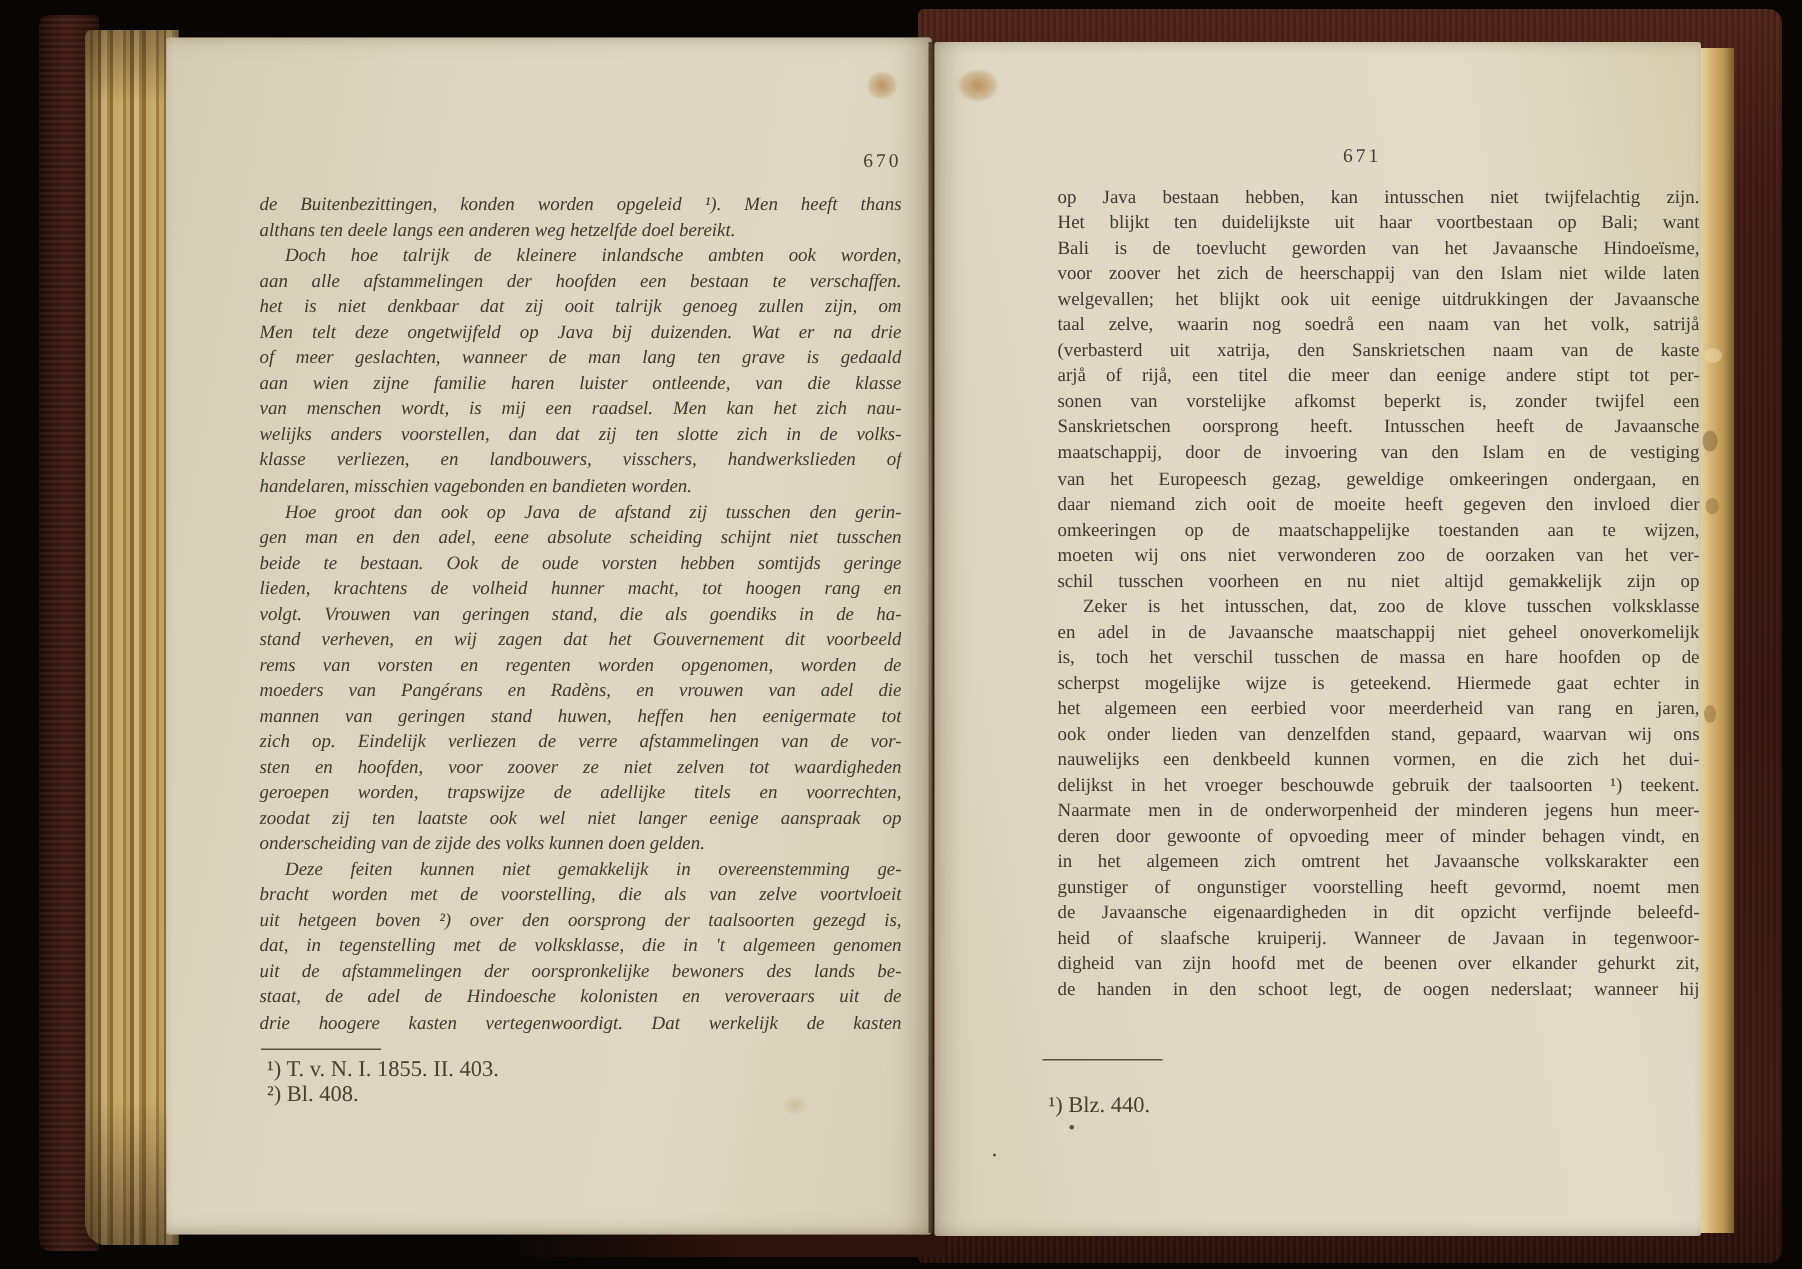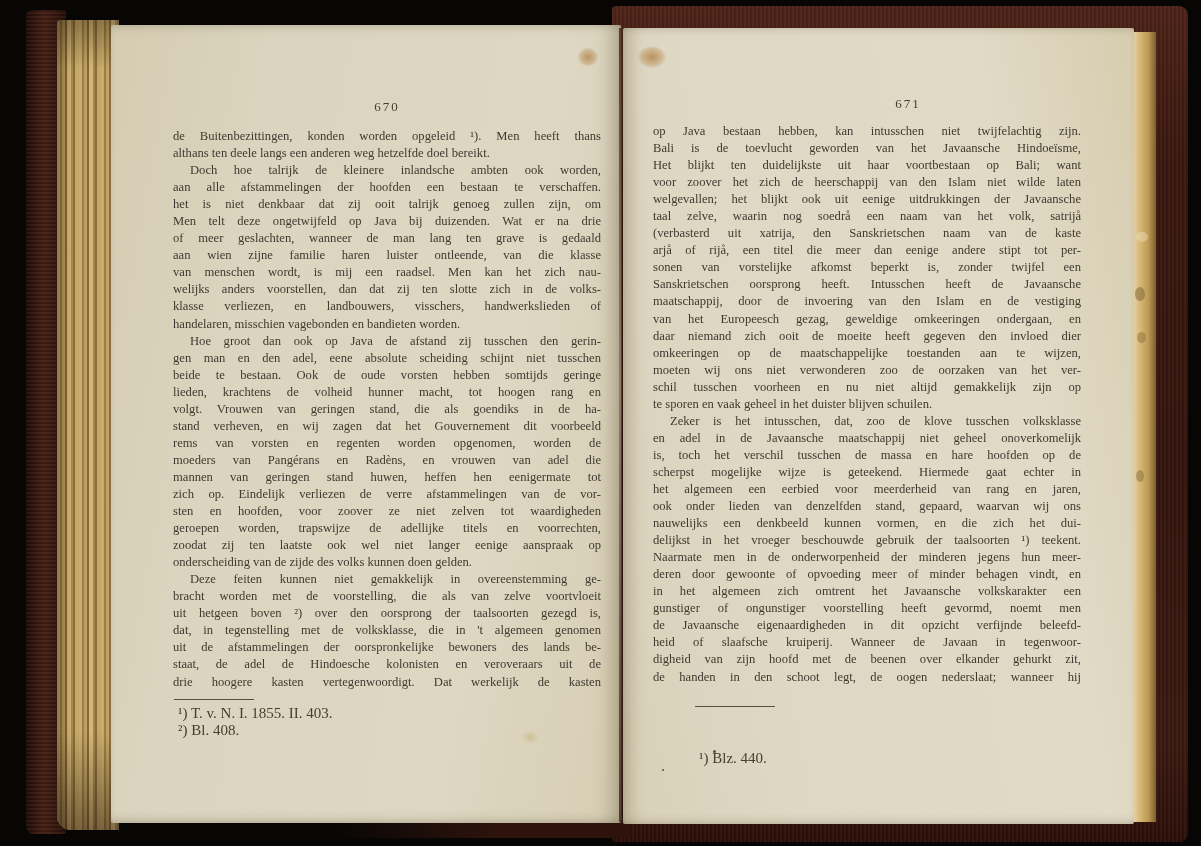--- a/index.html
+++ b/index.html
@@ -44,35 +44,35 @@
   .fox-a{left:574px;top:44px;width:28px;height:26px;
     background:radial-gradient(closest-side,rgba(165,105,35,.6),rgba(165,105,35,.25) 55%,rgba(165,105,35,0) 75%);}
   .fox-b{left:633px;top:42px;width:38px;height:30px;
     background:radial-gradient(closest-side,rgba(170,110,38,.65),rgba(170,110,38,.28) 55%,rgba(170,110,38,0) 75%);}
   .stain{left:518px;top:728px;width:24px;height:18px;border-radius:50%;position:absolute;
     background:radial-gradient(closest-side,rgba(176,146,62,.3),rgba(176,146,62,0) 75%);}
   .speck{position:absolute;border-radius:50%;background:#5f5138;}
 
   
   .pagenum{position:absolute;width:428px;text-align:center;font-size:13px;letter-spacing:2px;color:#453f33;}
-  .pagenum-left{left:173px;top:99px;}
+  .pagenum-left{left:173px;top:99px;text-align:right;}
   .pagenum-right{left:694px;top:96px;}
   .textcol{position:absolute;width:428px;font-size:12.6px;line-height:17.05px;color:#3f3a30;
     text-rendering:optimizeLegibility;}
-  .textcol-left{left:173px;top:128px;}
-  .textcol-right{left:653px;top:123px;}
+  .textcol-left{left:173px;top:128px;font-style:italic;}
+  .textcol-right{left:705px;top:123px;}
   .line{text-align:justify;text-align-last:justify;height:17.05px;overflow:hidden;}
   .line.last{text-align-last:left;}
   .line.indent{text-indent:17px;}
   .footrule{position:absolute;width:80px;height:1px;background:#57503d;}
   .footrule-left{left:174px;top:699px;}
   .footrule-right{left:695px;top:706px;}
   .footblock{position:absolute;font-size:15px;line-height:16.8px;color:#46402f;}
   .footblock-left{left:178px;top:705px;}
-  .footblock-right{left:699px;top:750px;}
+  .footblock-right{left:699px;top:729px;}
 </style>
 </head>
 <body>
 
 <div id="canvas">
 
   <div class="cover-left"></div>
   <div class="edge-stack"></div>
   <div class="cover-right"></div>
   <div class="strip-bottom"></div>
@@ -132,36 +132,35 @@
     </div>
   <div class="footrule footrule-left"></div>
   <div class="footblock footblock-left">
       <div class="footnote">¹) T. v. N. I. 1855. II. 403.</div>
       <div class="footnote">²) Bl. 408.</div>
     </div>
 
   <div class="pagenum pagenum-right">671</div>
   <div class="textcol textcol-right">
       <div class="line">op Java bestaan hebben, kan intusschen niet twijfelachtig zijn.</div>
+      <div class="line">Het blijkt ten duidelijkste uit haar voortbestaan op Bali; want</div>
       <div class="line">Bali is de toevlucht geworden van het Javaansche Hindoeïsme,</div>
-      <div class="line">Het blijkt ten duidelijkste uit haar voortbestaan op Bali; want</div>
       <div class="line">voor zoover het zich de heerschappij van den Islam niet wilde laten</div>
       <div class="line">welgevallen; het blijkt ook uit eenige uitdrukkingen der Javaansche</div>
       <div class="line">taal zelve, waarin nog soedrå een naam van het volk, satrijå</div>
       <div class="line">(verbasterd uit xatrija, den Sanskrietschen naam van de kaste</div>
       <div class="line">arjå of rijå, een titel die meer dan eenige andere stipt tot per-</div>
       <div class="line">sonen van vorstelijke afkomst beperkt is, zonder twijfel een</div>
       <div class="line">Sanskrietschen oorsprong heeft. Intusschen heeft de Javaansche</div>
       <div class="line">maatschappij, door de invoering van den Islam en de vestiging</div>
       <div class="line">van het Europeesch gezag, geweldige omkeeringen ondergaan, en</div>
       <div class="line">daar niemand zich ooit de moeite heeft gegeven den invloed dier</div>
       <div class="line">omkeeringen op de maatschappelijke toestanden aan te wijzen,</div>
       <div class="line">moeten wij ons niet verwonderen zoo de oorzaken van het ver-</div>
       <div class="line">schil tusschen voorheen en nu niet altijd gemakkelijk zijn op</div>
-      <div class="line last">te sporen en vaak geheel in het duister blijven schuilen.</div>
       <div class="line indent">Zeker is het intusschen, dat, zoo de klove tusschen volksklasse</div>
       <div class="line">en adel in de Javaansche maatschappij niet geheel onoverkomelijk</div>
       <div class="line">is, toch het verschil tusschen de massa en hare hoofden op de</div>
       <div class="line">scherpst mogelijke wijze is geteekend. Hiermede gaat echter in</div>
       <div class="line">het algemeen een eerbied voor meerderheid van rang en jaren,</div>
       <div class="line">ook onder lieden van denzelfden stand, gepaard, waarvan wij ons</div>
       <div class="line">nauwelijks een denkbeeld kunnen vormen, en die zich het dui-</div>
       <div class="line">delijkst in het vroeger beschouwde gebruik der taalsoorten ¹) teekent.</div>
       <div class="line">Naarmate men in de onderworpenheid der minderen jegens hun meer-</div>
       <div class="line">deren door gewoonte of opvoeding meer of minder behagen vindt, en</div>

